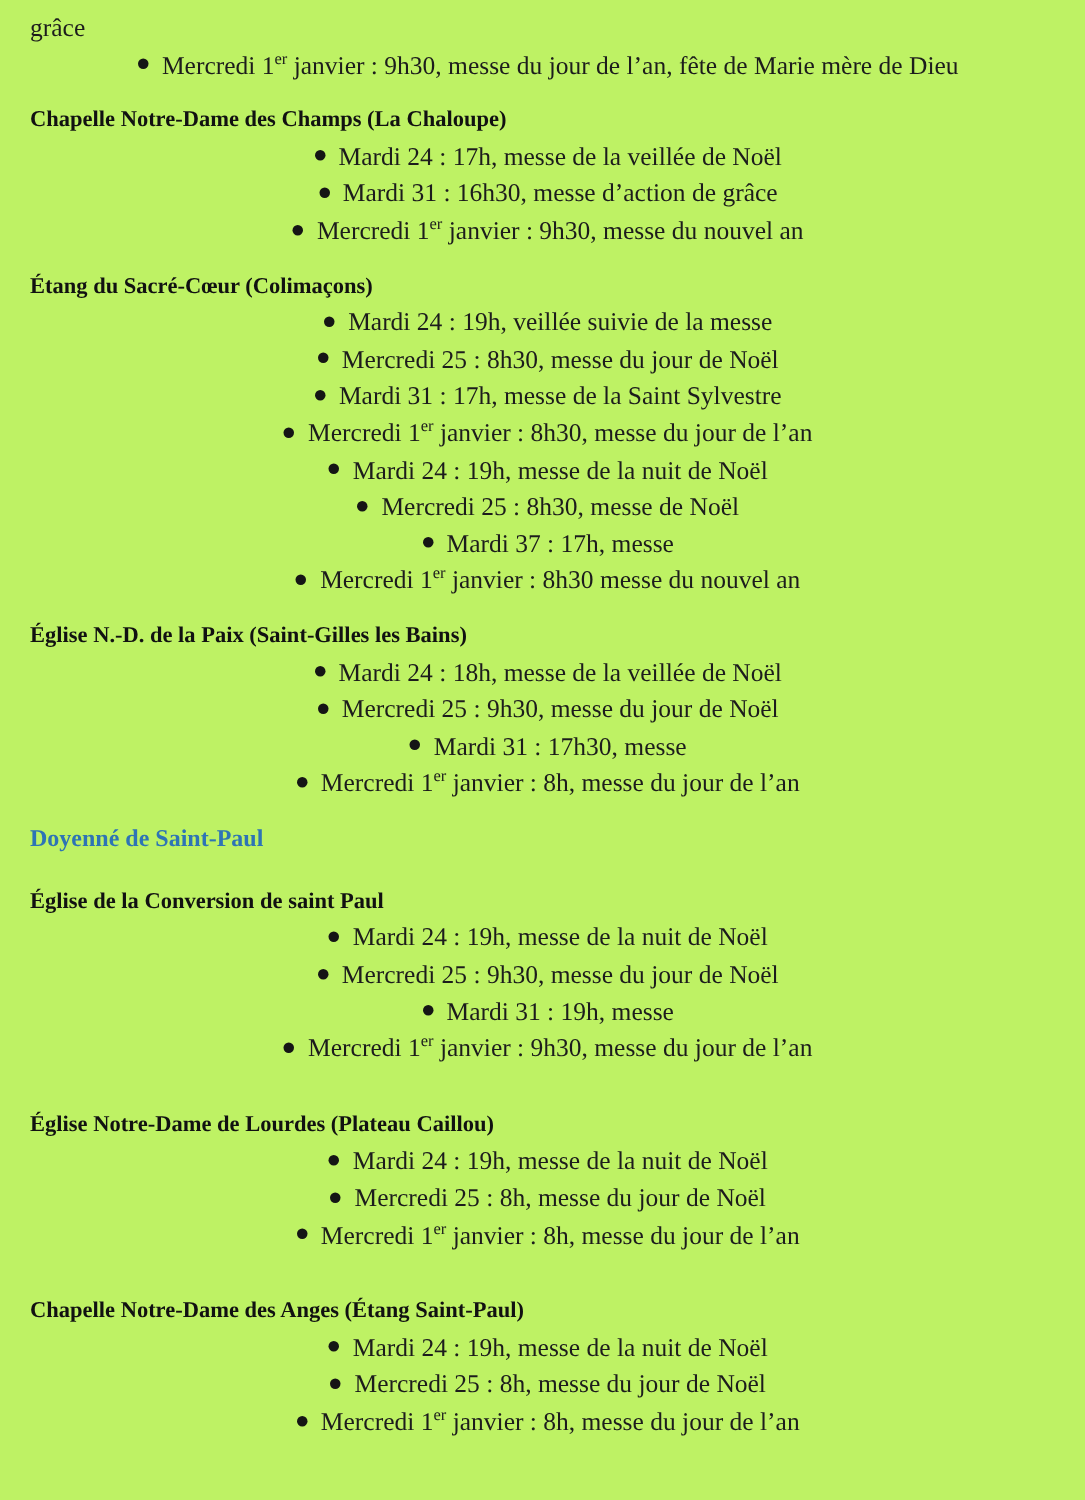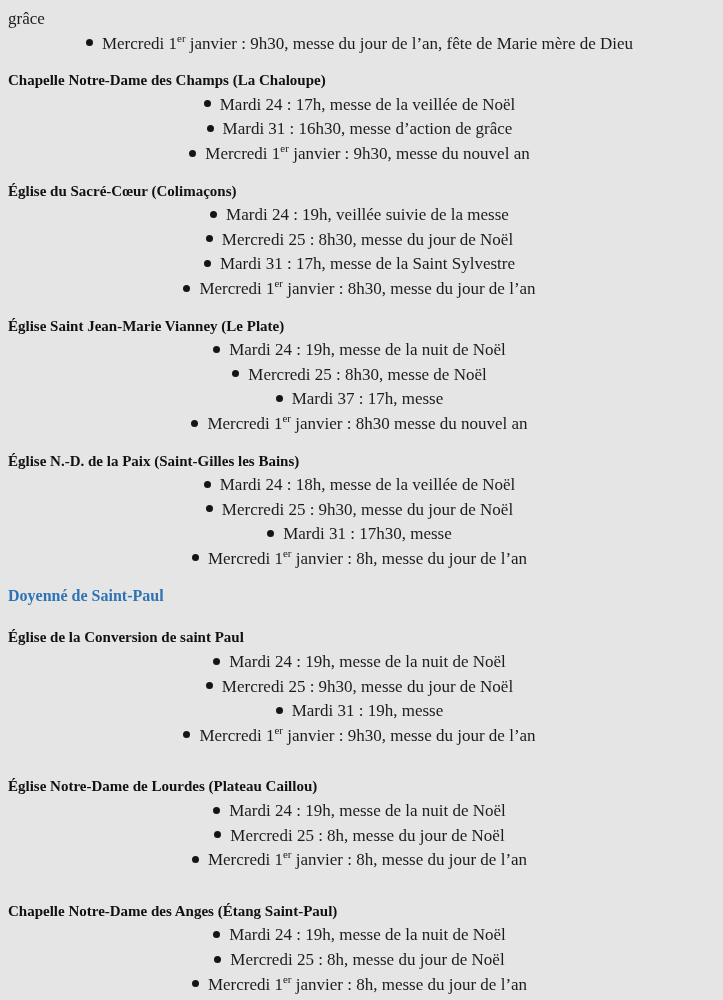--- a/index.html
+++ b/index.html
@@ -4,23 +4,23 @@
 <style>
   html, body {
     margin: 0;
     padding: 0;
     background: #ffffff;
   }
   .page {
     width: 723px;
     height: 1000px;
     overflow: hidden;
-    background: #e5e5e5;
+    background: #bef264;
     box-sizing: border-box;
-    padding: 7px 14px 0 8px;
+    padding: 7px 14px 0 20px;
     font-family: "Liberation Serif", "DejaVu Serif", serif;
     font-size: 17px;
     color: #1c1c1c;
   }
   .plain-line {
     line-height: 24.6px;
     margin: 0;
   }
   h3.church-heading {
     font-size: 15px;
@@ -78,30 +78,29 @@
       </ul>
       <div class="sec-normal">
         <h3 class="church-heading">Chapelle Notre-Dame des Champs (La Chaloupe)</h3>
         <ul class="mass-list">
           <li><span class="bullet-dot"></span><span>Mardi 24 : 17h, messe de la veillée de Noël</span></li>
           <li><span class="bullet-dot"></span><span>Mardi 31 : 16h30, messe d’action de grâce</span></li>
           <li><span class="bullet-dot"></span><span>Mercredi 1<sup class="ordinal">er</sup> janvier : 9h30, messe du nouvel an</span></li>
         </ul>
       </div>
       <div class="sec-normal">
-        <h3 class="church-heading">Église du Sacré-Cœur (Colimaçons)</h3>
+        <h3 class="church-heading">Étang du Sacré-Cœur (Colimaçons)</h3>
         <ul class="mass-list">
           <li><span class="bullet-dot"></span><span>Mardi 24 : 19h, veillée suivie de la messe</span></li>
           <li><span class="bullet-dot"></span><span>Mercredi 25 : 8h30, messe du jour de Noël</span></li>
           <li><span class="bullet-dot"></span><span>Mardi 31 : 17h, messe de la Saint Sylvestre</span></li>
           <li><span class="bullet-dot"></span><span>Mercredi 1<sup class="ordinal">er</sup> janvier : 8h30, messe du jour de l’an</span></li>
         </ul>
       </div>
       <div class="sec-normal">
-        <h3 class="church-heading">Église Saint Jean-Marie Vianney (Le Plate)</h3>
         <ul class="mass-list">
           <li><span class="bullet-dot"></span><span>Mardi 24 : 19h, messe de la nuit de Noël</span></li>
           <li><span class="bullet-dot"></span><span>Mercredi 25 : 8h30, messe de Noël</span></li>
           <li><span class="bullet-dot"></span><span>Mardi 37 : 17h, messe</span></li>
           <li><span class="bullet-dot"></span><span>Mercredi 1<sup class="ordinal">er</sup> janvier : 8h30 messe du nouvel an</span></li>
         </ul>
       </div>
       <div class="sec-normal">
         <h3 class="church-heading">Église N.-D. de la Paix (Saint-Gilles les Bains)</h3>
         <ul class="mass-list">

